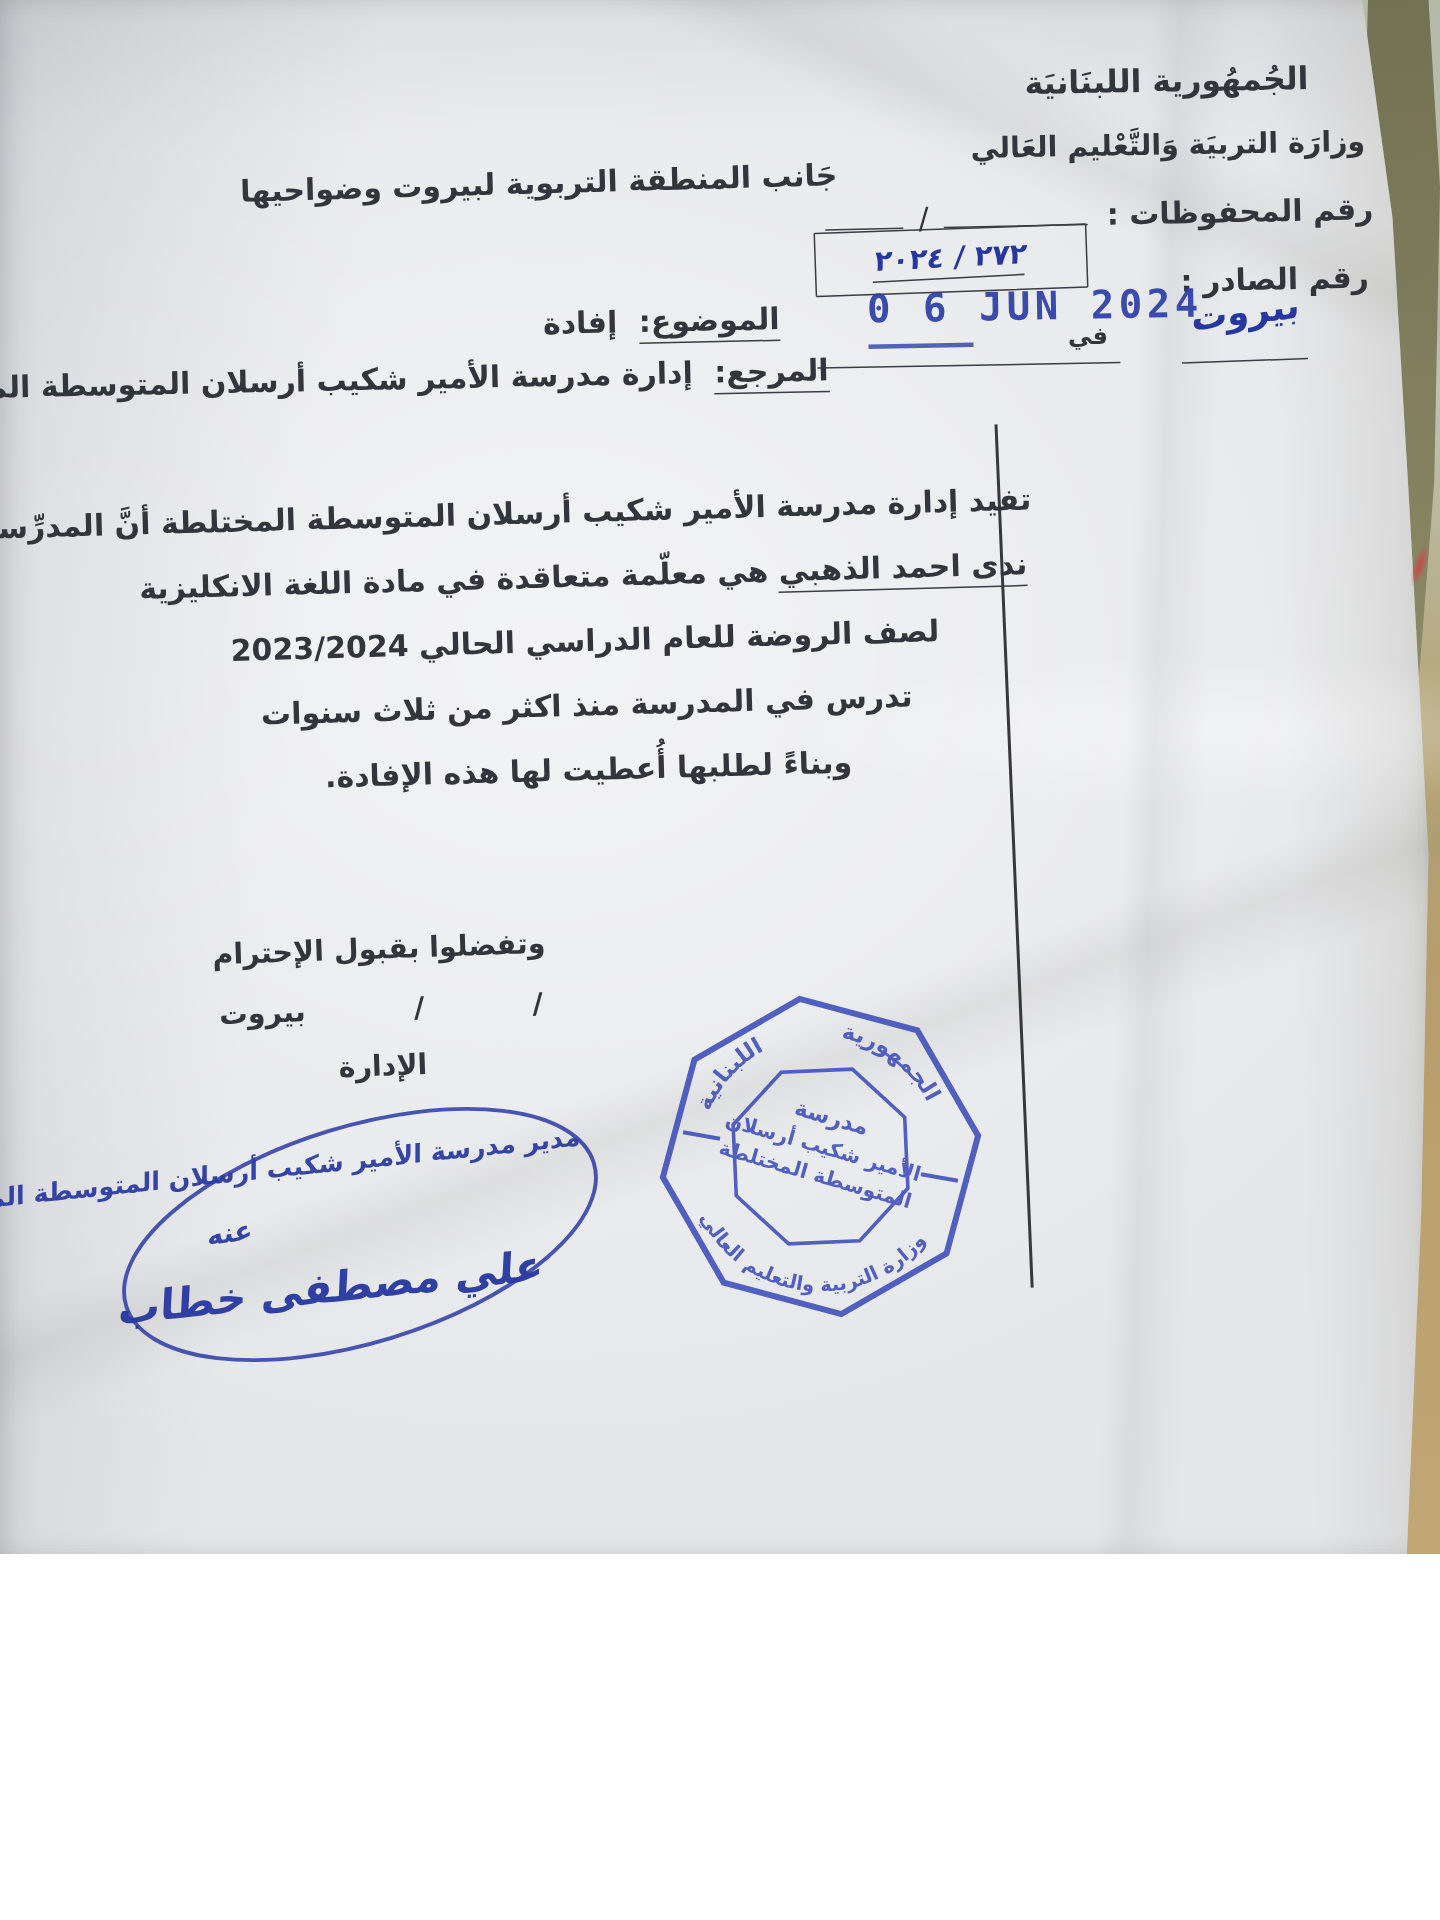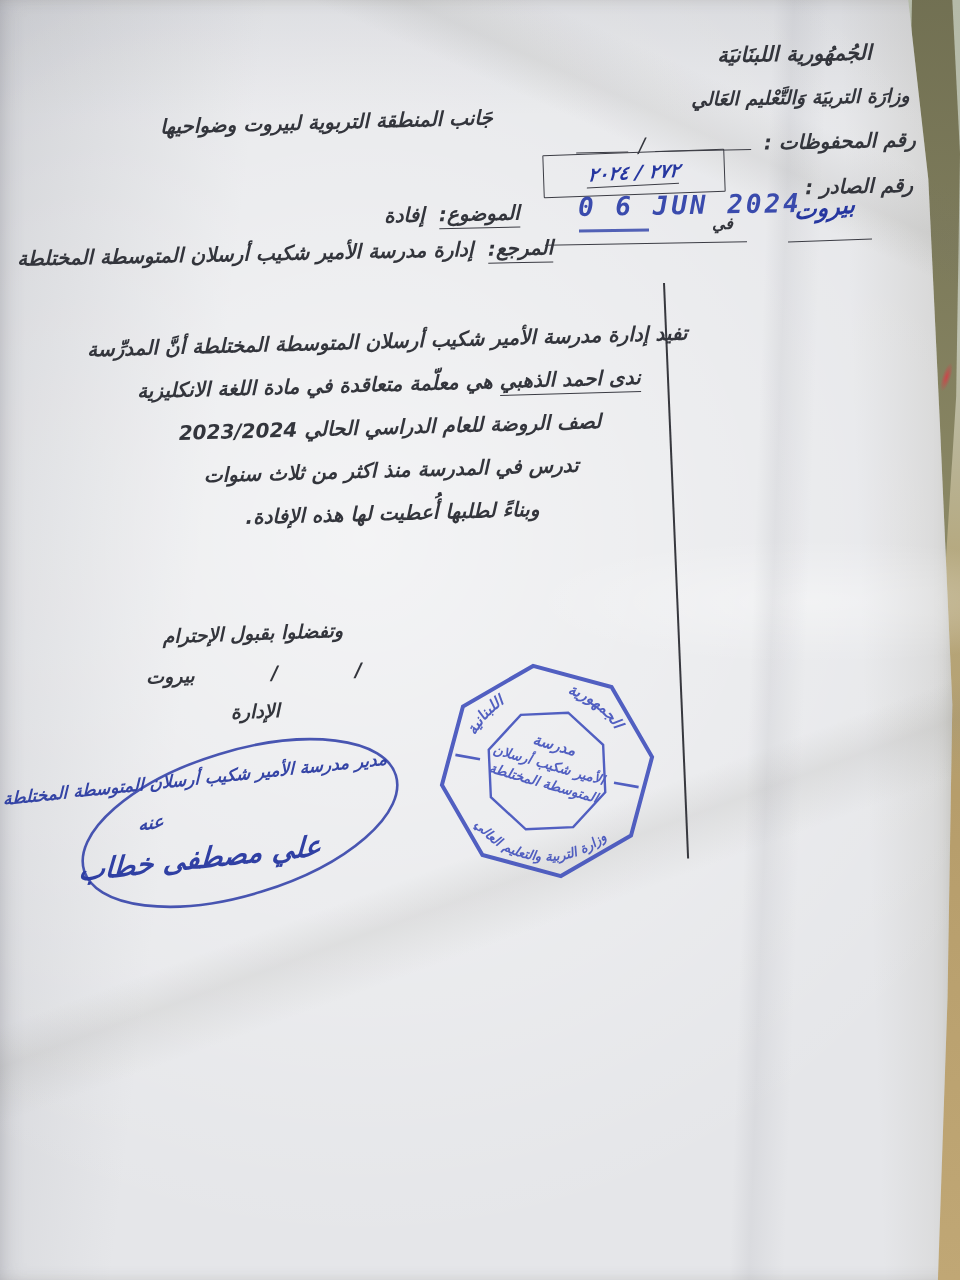--- a/index.html
+++ b/index.html
@@ -1,18 +1,18 @@
 <!DOCTYPE html>
 <html lang="ar"><head>
 <meta charset="utf-8">
 <style>
   html,body{margin:0;padding:0;}
   body{width:960px;height:1280px;overflow:hidden;font-family:"DejaVu Sans",sans-serif;}
-  #photo{position:relative;width:960px;height:1280px;overflow:hidden;
-    background:linear-gradient(180deg,#b4baa8 0%,#bdc1b0 26%,#b5a87e 44%,#b69d6b 62%,#c0a775 100%);font-style:italic;}
+  #photo{position:relative;width:960px;height:1036px;overflow:hidden;
+    background:linear-gradient(180deg,#b4baa8 0%,#bdc1b0 26%,#b5a87e 44%,#b69d6b 62%,#c0a775 100%);}
   
   .edge-wedge{position:absolute;inset:0;
     background:linear-gradient(175deg,#6e6d50 0%,#8a8764 45%,#a29a72 80%);
     clip-path:polygon(95% 0,99.2% 0,100% 12%,99.6% 31%,98% 50%,96.2% 33%,94.7% 11%);}
   .paper{position:absolute;inset:0;background:#e5e6e9;
     background-image:
       radial-gradient(120% 90% at 38% 42%, rgba(255,255,255,.55), rgba(255,255,255,0) 62%),
       linear-gradient(97deg, rgba(148,150,158,.30), rgba(148,150,158,0) 24%),
       linear-gradient(268deg, rgba(150,146,132,.28), rgba(150,146,132,0) 12%),
       linear-gradient(180deg, rgba(140,142,150,.14), rgba(140,142,150,0) 9%);

